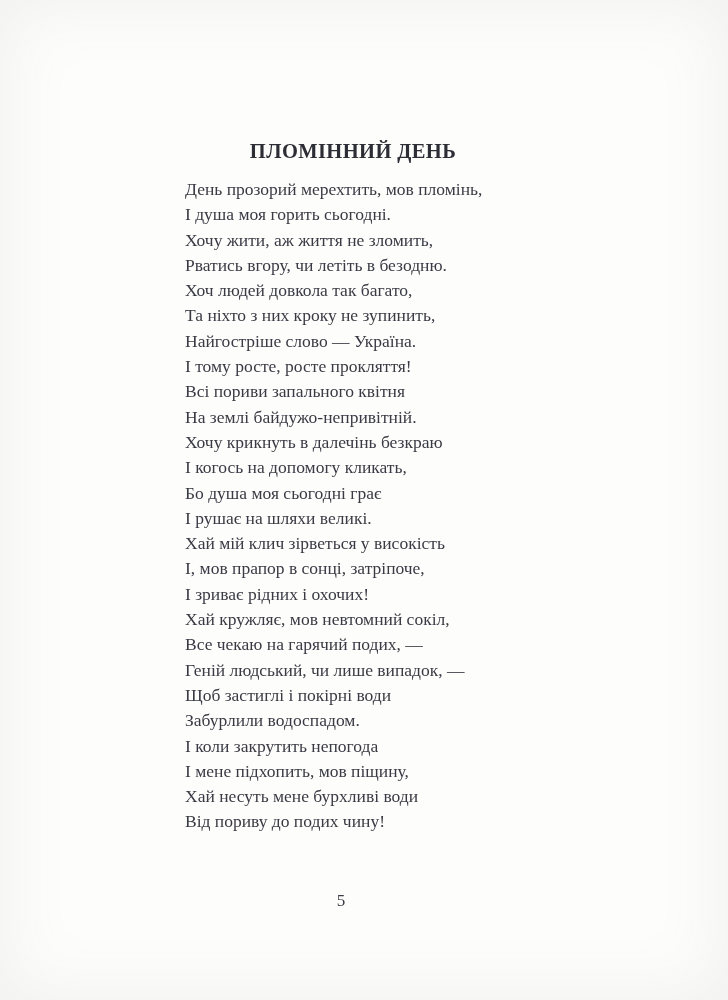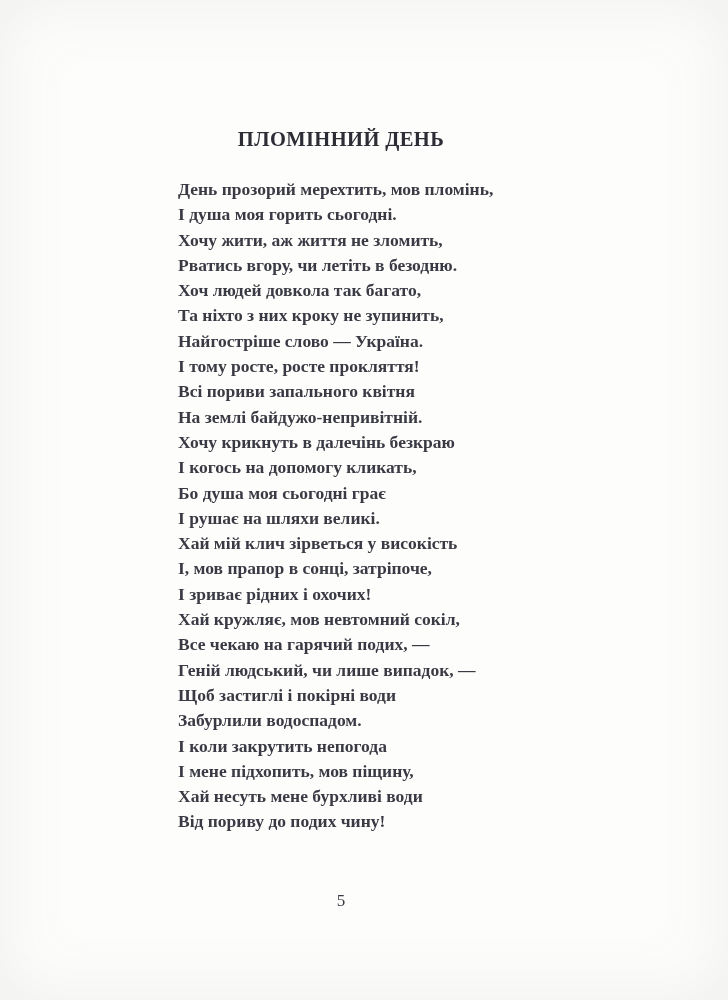--- a/index.html
+++ b/index.html
@@ -23,28 +23,27 @@
   .poem-title {
     position: absolute;
     left: 185px;
     top: 128px;
     width: 312px;
     text-align: center;
     font-size: 20.5px;
     font-weight: bold;
     letter-spacing: 0.4px;
     color: #2d2d36;
-    margin: 0;
+    margin: 12px;
   }
   .poem {
     position: absolute;
-    left: 178px;
+    left: 185px;
     top: 177px;
     width: 360px;
-    font-weight: bold;
   }
   .poem-line {
     font-size: 17.5px;
     line-height: 25.3px;
     color: #3a3a44;
     white-space: nowrap;
   }
   .page-number {
     position: absolute;
     left: 185px;

